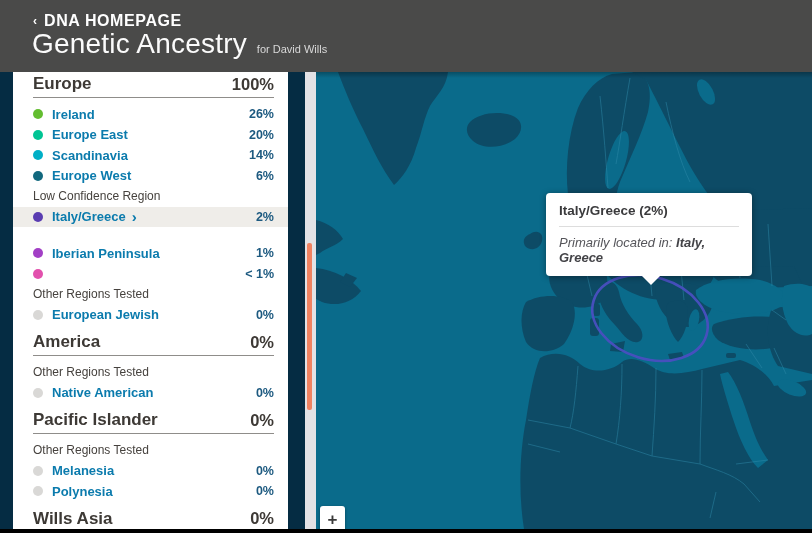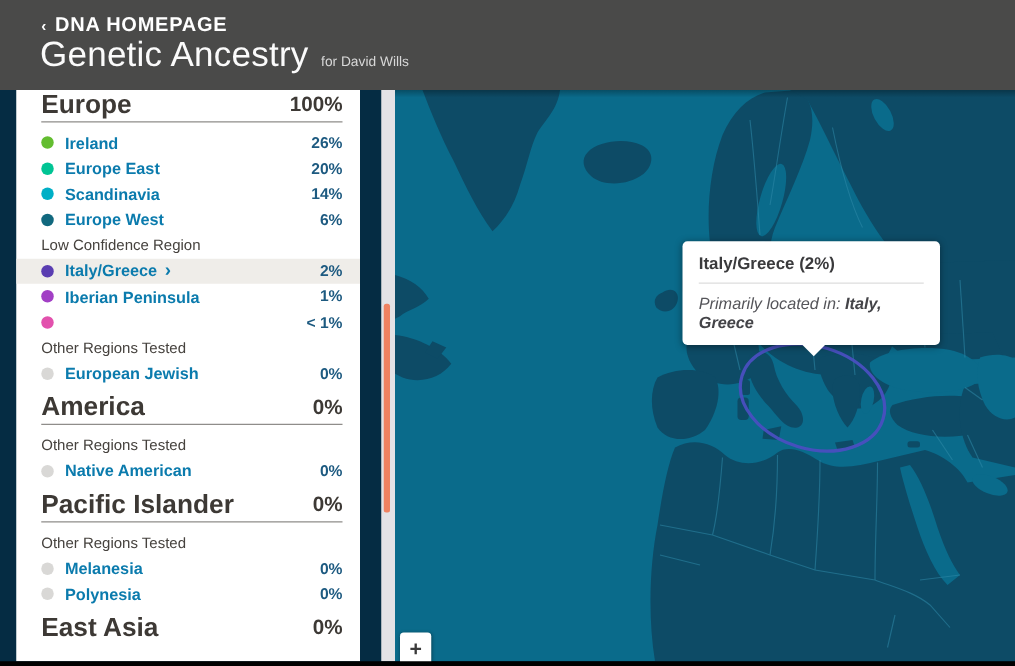--- a/index.html
+++ b/index.html
@@ -13,30 +13,30 @@
   .back .bl{color:#fff;font-size:16px;font-weight:bold;letter-spacing:.6px;}
   .ttl-row{position:absolute;left:32px;top:28px;display:flex;align-items:baseline;}
   .ttl{color:#fbfbfb;font-size:28px;font-weight:400;letter-spacing:.2px;}
   .sub{color:#d8d8d8;font-size:11px;margin-left:10px;}
   
   .panel{position:absolute;left:13px;top:72px;width:275px;height:457px;background:#fff;
          box-sizing:border-box;padding:2px 14px 0 20px;overflow:hidden;z-index:10;}
   .row{display:flex;align-items:center;}
   .sect{height:20px;margin-top:7px;}
   .sect.first{margin-top:0;}
-  .slbl{font-size:21px;font-weight:bold;color:#3d3935;}
+  .slbl{font-size:17px;font-weight:bold;color:#3d3935;}
   .spct{margin-left:auto;font-size:16.5px;font-weight:bold;color:#3d3935;}
   .rule{border-top:1px solid #8f8d8a;margin:3px 0 6px 0;}
   .item{height:20.5px;cursor:pointer;}
   .dot{width:10px;height:10px;border-radius:50%;background:#ccc;margin-right:9px;flex:none;}
   .lbl{font-size:13px;font-weight:bold;color:#0b7bad;white-space:nowrap;}
   .chev{font-size:15px;font-weight:bold;color:#0b7bad;margin-left:6px;line-height:1;}
   .pct{margin-left:auto;font-size:12.5px;font-weight:bold;color:#1d5a80;}
   .grp{height:20.5px;font-size:12px;font-weight:normal;color:#46423e;}
-  .item.hl{background:#efede9;margin:0 -14px 0 -20px;padding:0 14px 0 20px;}
+  .item.hl{background:#efede9;margin:0 -14px 16px -20px;padding:0 14px 0 20px;}
   
   .track{position:absolute;left:305px;top:72px;width:11px;height:457px;background:#e3e2e5;z-index:10;}
   .thumb{position:absolute;left:2px;top:171px;width:5px;height:167px;background:#ef8261;border-radius:2px;}
   
   .map{position:absolute;left:316px;top:72px;width:496px;height:457px;background:#0a6b8b;z-index:5;}
   .map svg{display:block;}
   .map-shade{position:absolute;left:0;top:0;right:0;height:6px;
              background:linear-gradient(rgba(0,0,0,.28),rgba(0,0,0,0));pointer-events:none;}
   
   .tip{position:absolute;left:230px;top:121px;width:206px;background:#fff;border-radius:4px;
@@ -159,21 +159,21 @@
       <span class="lbl">Melanesia</span>
       <span class="pct">0%</span>
     </div>
     <div class="row item">
       <span class="dot" style="background: rgb(217, 216, 214);"></span>
       <span class="lbl">Polynesia</span>
       <span class="pct">0%</span>
     </div>
 
     <div class="row sect">
-      <span class="slbl">East Asia</span>
+      <span class="slbl">Wills Asia</span>
       <span class="spct">0%</span>
     </div>
 
   </div>
 
   <div class="track">
     <div class="thumb"></div>
   </div>
 
   <div class="map">

